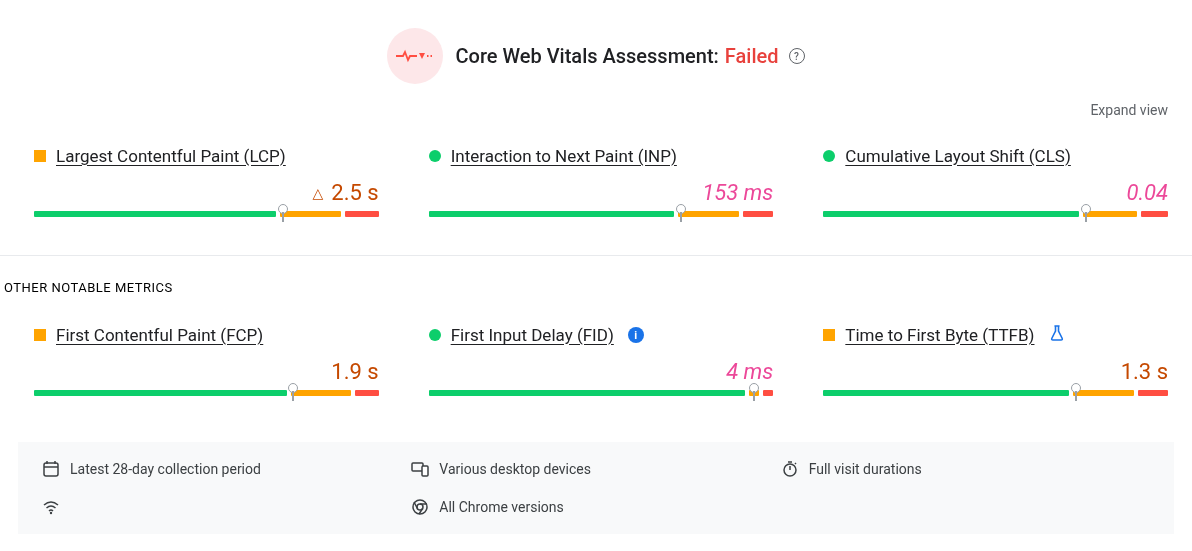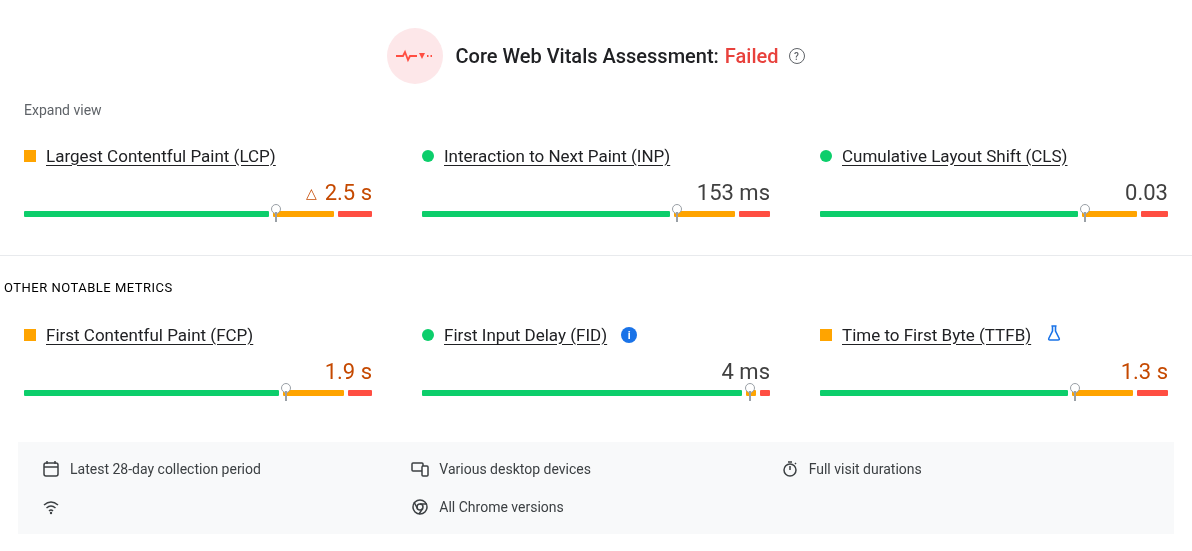--- a/index.html
+++ b/index.html
@@ -25,31 +25,32 @@
   .header-title { font-size: 20px; font-weight: 500; display: flex; align-items: center; gap: 6px; }
   .header-title .status-failed { color: #e8413c; }
   .help-circle {
     width: 16px; height: 16px; border-radius: 50%;
     border: 1.2px solid #5f6368; display: inline-flex;
     align-items: center; justify-content: center;
     font-size: 10px; color: #5f6368; margin-left: 4px;
     cursor: pointer;
   }
   .expand-row {
-    text-align: left;
+    text-align: right;
     padding: 6px 24px 18px;
     color: #5f6368;
     font-size: 14px;
   }
   .expand-row span { cursor: pointer; }
   .metrics-grid {
     display: grid;
     grid-template-columns: 1fr 1fr 1fr;
     column-gap: 50px;
     padding: 0 24px;
+    margin-left: 10px;
   }
   .metric { padding: 10px 0 30px; }
   .metric-header {
     display: flex; align-items: center; gap: 10px;
     font-size: 17px;
   }
   .metric-header a {
     color: #202124; text-decoration: underline;
     text-underline-offset: 3px;
   }
@@ -61,21 +62,21 @@
     display: inline-flex; align-items: center; justify-content: center;
     margin-left: 4px; cursor: pointer;
   }
   .flask-icon { color: #1a73e8; margin-left: 6px; cursor: pointer; }
   .metric-value-row {
     display: flex; align-items: center; justify-content: flex-end;
     gap: 8px;
     font-size: 22px;
     margin-top: 14px; margin-bottom: 6px;
   }
-  .metric-value-row.green { color: #404040; }
+  .metric-value-row.green { color: #ec4899; font-style: italic; }
   .metric-value-row.orange { color: #c54900; }
   .warn-tri { color: #c54900; font-size: 14px; }
   .bar {
     position: relative;
     height: 6px;
     display: flex;
     gap: 4px;
   }
   .bar-seg { height: 6px; border-radius: 1px; }
   .seg-green { background: #0cce6b; }
@@ -182,21 +183,21 @@
       <div class="bar-marker" style="left:73%"></div>
     </div>
   </div>
 
   <div class="metric">
     <div class="metric-header">
       <span class="status-dot"></span>
       <a href="#">Cumulative Layout Shift (CLS)</a>
     </div>
     <div class="metric-value-row green">
-      <span>0.03</span>
+      <span>0.04</span>
     </div>
     <div class="bar">
       <div class="bar-seg seg-green" style="width:76%"></div>
       <div class="bar-seg seg-orange" style="width:16%"></div>
       <div class="bar-seg seg-red" style="width:8%"></div>
       <div class="bar-marker" style="left:76%"></div>
     </div>
   </div>
 
 </div>

